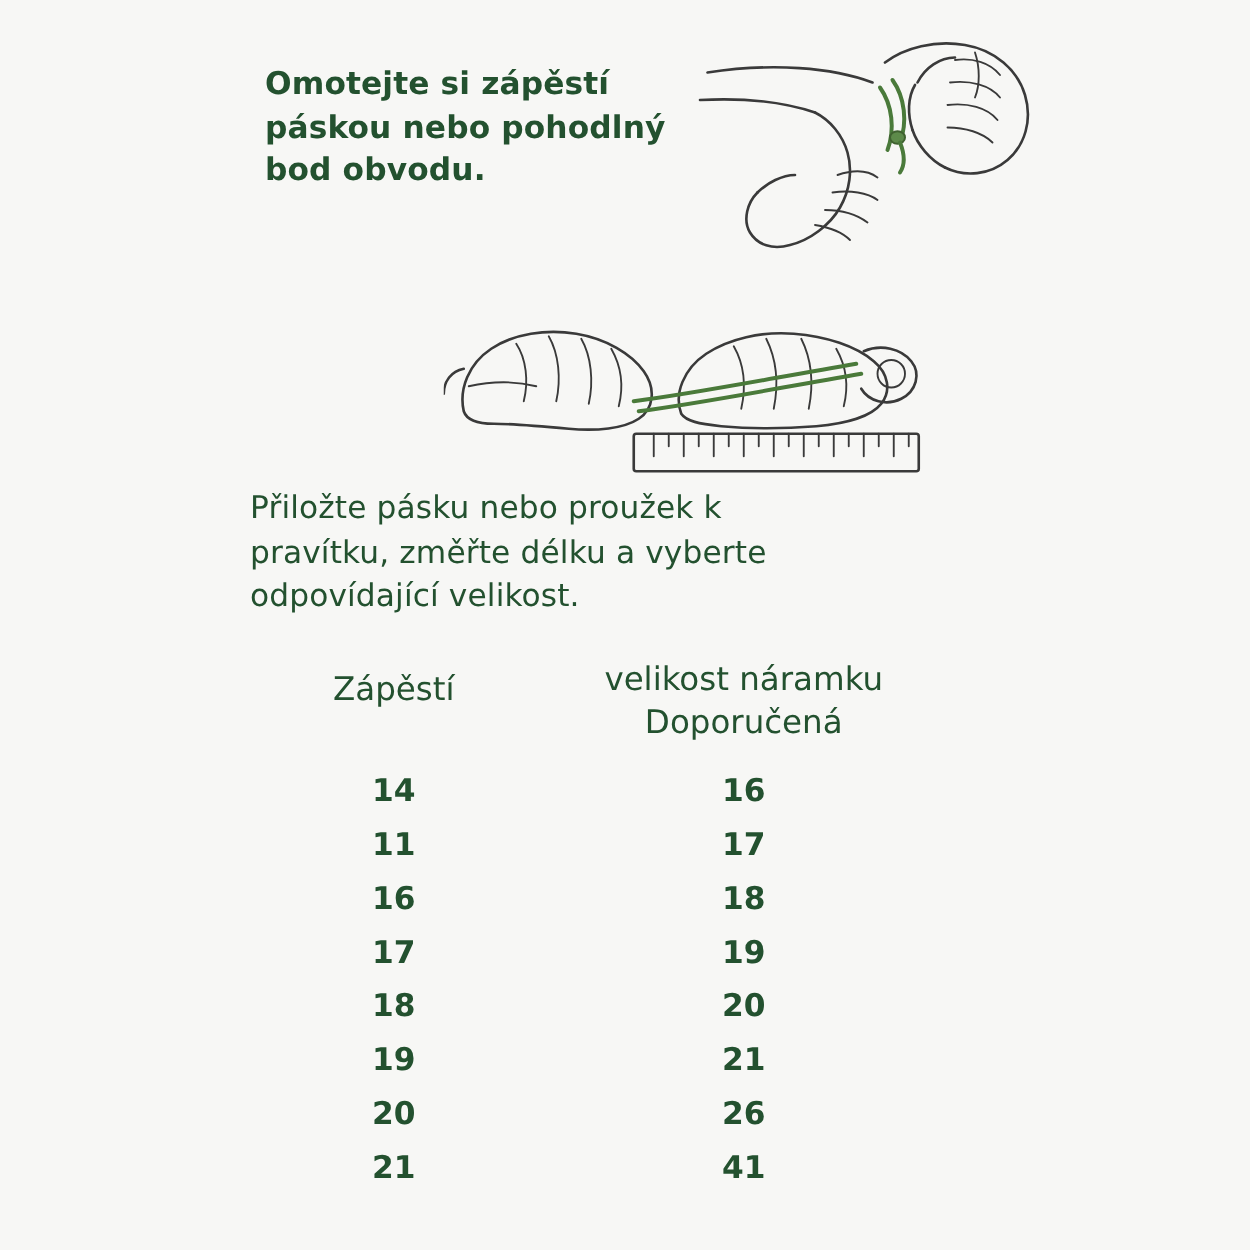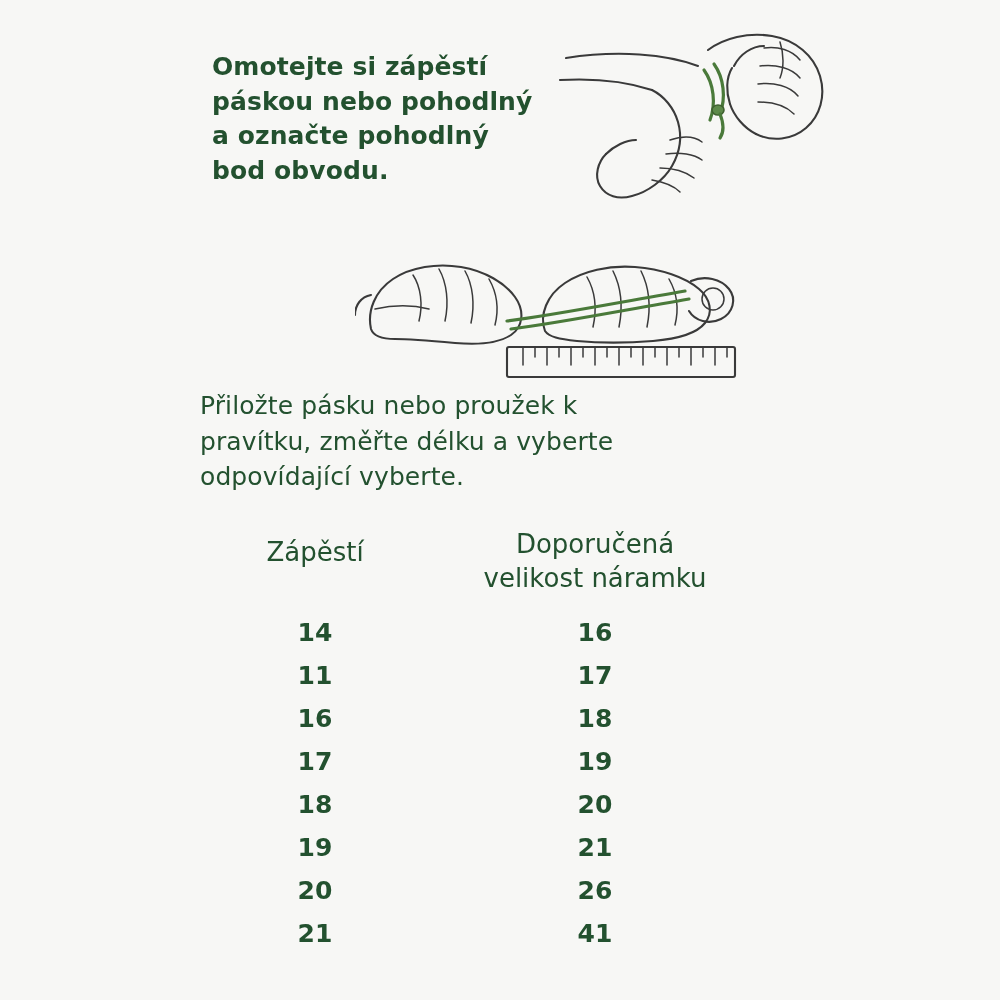--- a/index.html
+++ b/index.html
@@ -105,21 +105,20 @@
   .band-fill { fill: #5d8a4a; stroke: #3f6130; stroke-width: 1.6; }
 </style>
 </head>
 <body>
 
 <div class="page">
 
   <div class="step1-text">
     <div>Omotejte si zápěstí</div>
     <div>páskou nebo pohodlný</div>
-    <div>a označte pohodlný</div>
     <div>bod obvodu.</div>
   </div>
 
   <div class="step1-art">
     <svg viewBox="0 0 290 220" width="290" height="220" aria-hidden="true">
 
       <path class="ink" d="M18 38 C70 30 118 34 150 46"></path>
       <path class="ink" d="M12 60 C48 58 80 62 104 70"></path>
 
       <path class="ink" d="M104 70 C116 76 126 88 130 102 C134 116 132 132 124 146
@@ -204,29 +203,29 @@
         <path d="M348 112 L348 122"></path>
         <path d="M360 112 L360 130"></path>
         <path d="M372 112 L372 122"></path>
       </g>
     </svg>
   </div>
 
   <div class="step2-text">
     <div>Přiložte pásku nebo proužek k</div>
     <div>pravítku, změřte délku a vyberte</div>
-    <div>odpovídající vyberte.</div>
+    <div>odpovídající velikost.</div>
   </div>
 
   <div class="table">
     <div class="thead">
       <div class="th col-a">Zápěstí</div>
       <div class="th col-b">
+        <div>velikost náramku</div>
         <div>Doporučená</div>
-        <div>velikost náramku</div>
       </div>
     </div>
     <div class="tbody">
       <div class="trow">
         <div class="td col-a">14</div>
         <div class="td col-b">16</div>
       </div>
       <div class="trow">
         <div class="td col-a">11</div>
         <div class="td col-b">17</div>

